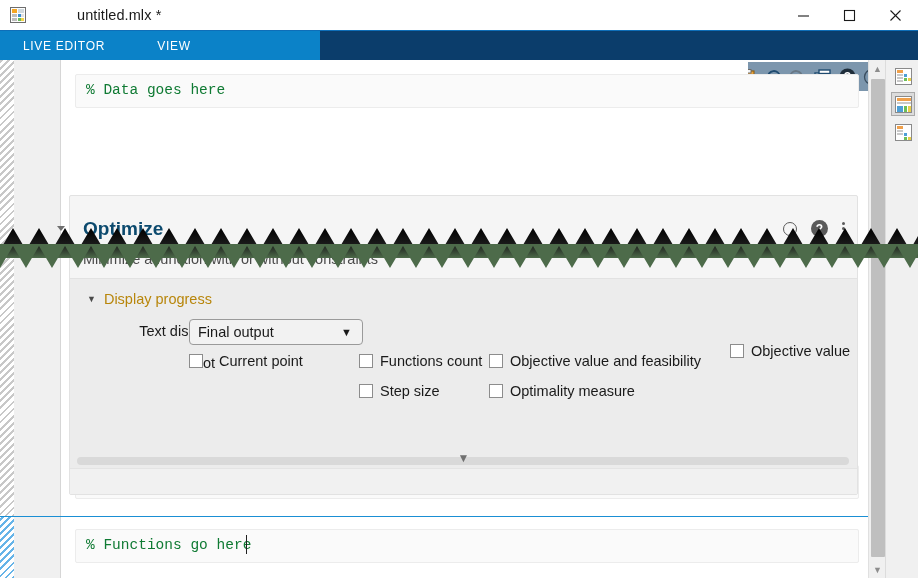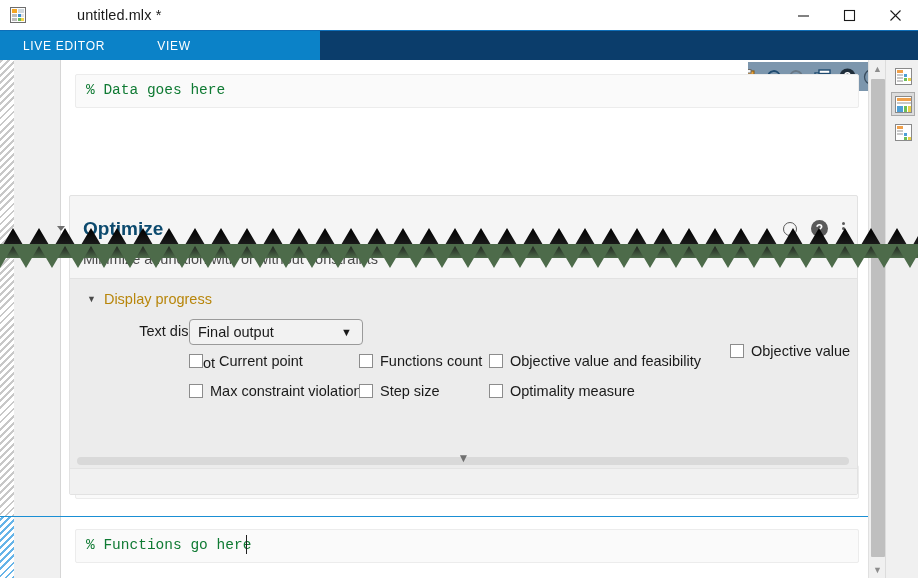--- a/index.html
+++ b/index.html
@@ -429,24 +429,20 @@
         </div>
         <div class="cbx" style="left:419px; top:74px;">
           <span class="cbx-box"></span>
           <span class="cbx-label">Objective value and feasibility</span>
         </div>
         <div class="cbx" style="left:624px; top:64px;margin-left:36px;">
           <span class="cbx-box"></span>
           <span class="cbx-label">Objective value</span>
         </div>
 
-        <div class="cbx" style="left:119px; top:104px;">
-          <span class="cbx-box"></span>
-          <span class="cbx-label">Max constraint violation</span>
-        </div>
         <div class="cbx" style="left:289px; top:104px;">
           <span class="cbx-box"></span>
           <span class="cbx-label">Step size</span>
         </div>
         <div class="cbx" style="left:419px; top:104px;">
           <span class="cbx-box"></span>
           <span class="cbx-label">Optimality measure</span>
         </div>
 
         <div class="hscroll"></div>

